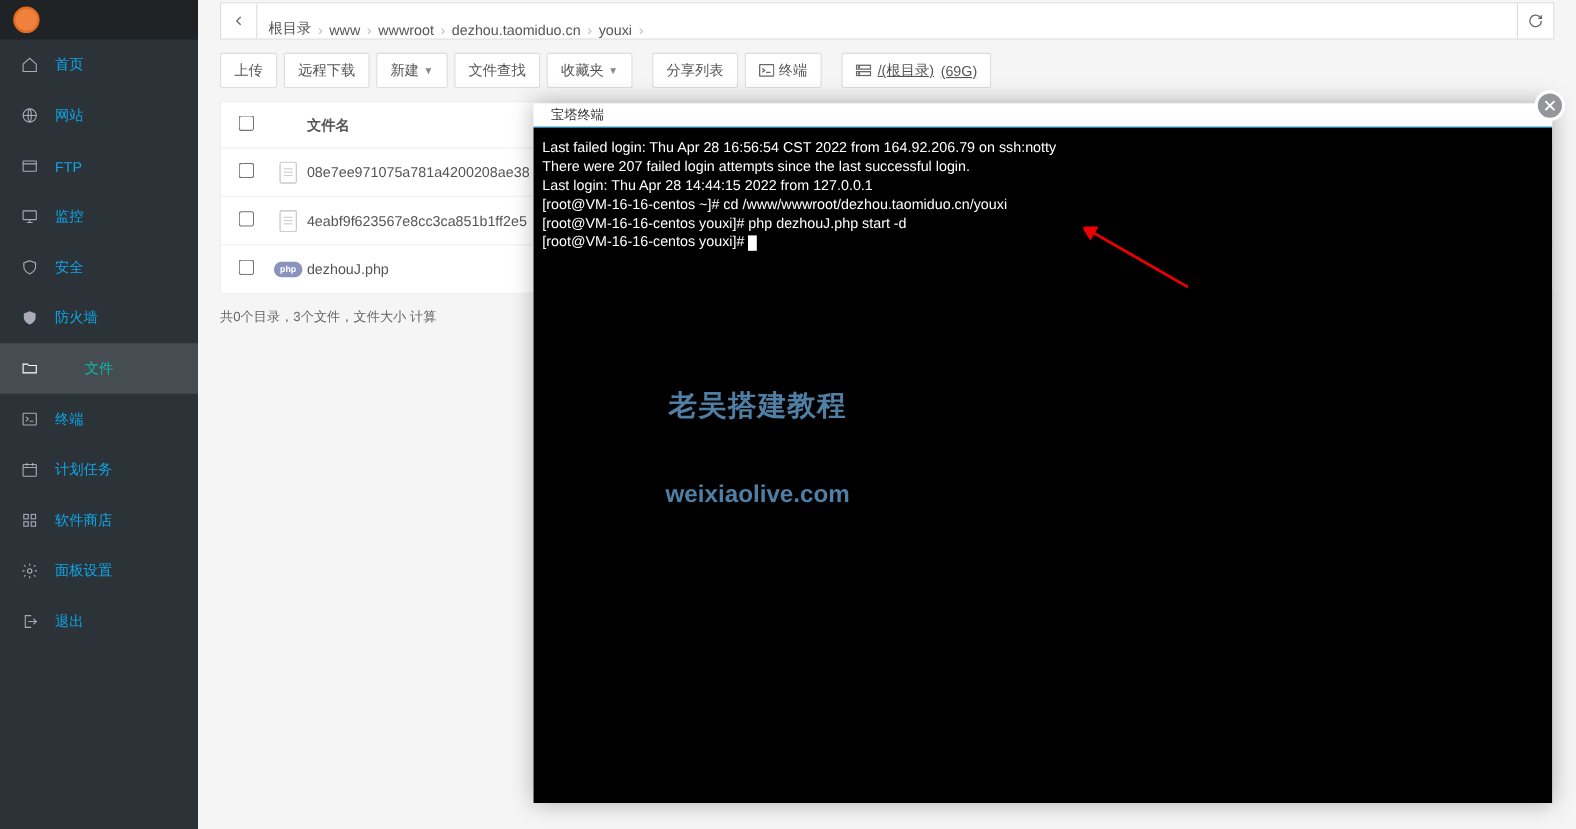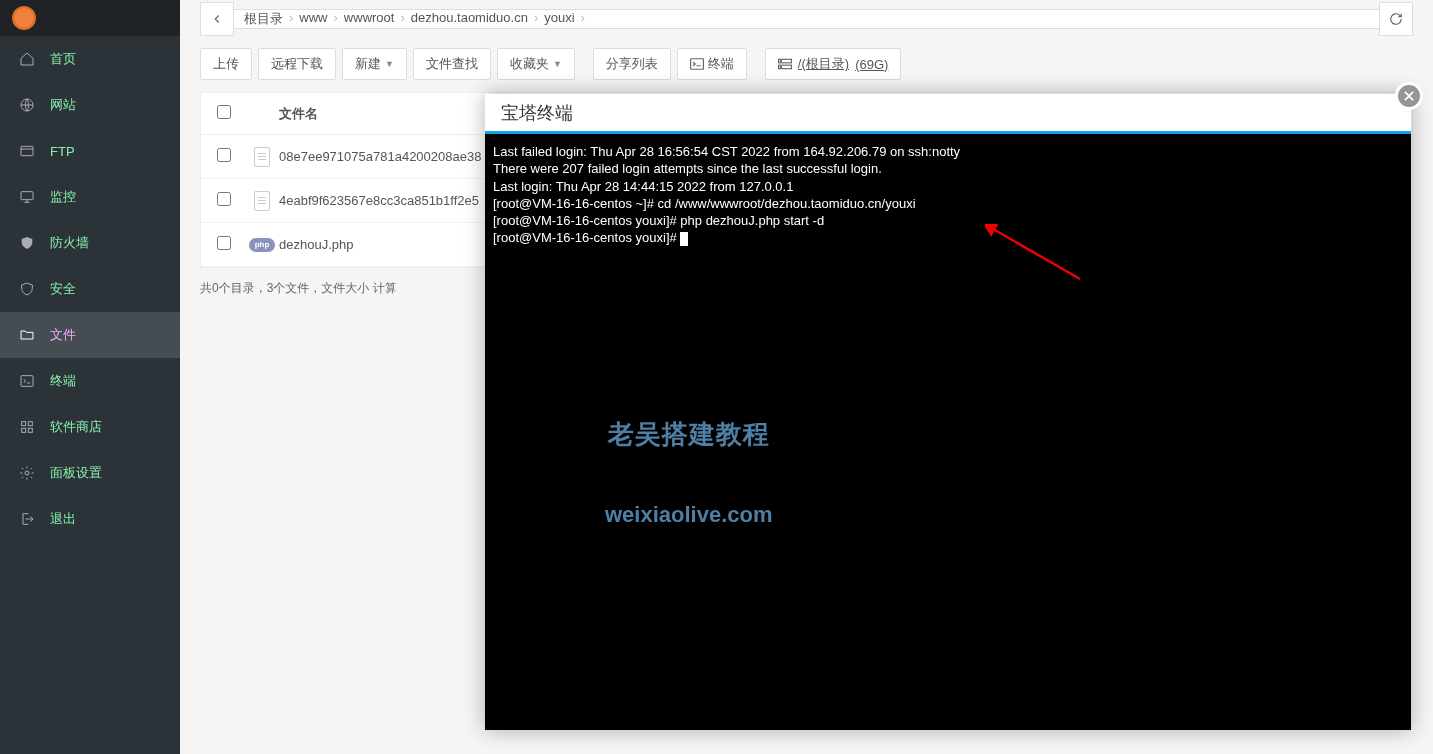--- a/index.html
+++ b/index.html
@@ -2,33 +2,33 @@
 <html><head>
 <meta charset="utf-8">
 <style>
 * { margin: 0; padding: 0; box-sizing: border-box; font-family: "Microsoft YaHei", Arial, sans-serif; font-size: 13px; }
 body { background: #f5f5f5; overflow: hidden; }
 
 
 .sidebar { position: fixed; left: 0; top: 0; width: 180px; height: 100vh; background: #2c3338; color: #ccc; }
 .sidebar-server { display: flex; align-items: center; padding: 6px 12px; background: #1f2326; color: #fff; }
 .sidebar-server .avatar { width: 24px; height: 24px; border-radius: 50%; background: #f0813c; margin-right: 8px; border: 2px solid #e06a1e; }
-.sidebar-item { display: flex; align-items: center; padding: 14px 18px; color: #86efac; cursor: pointer; font-size: 13px; }
-.sidebar-item.active { background: #454c52; color: #f0abfc; }
+.sidebar-item { display: flex; align-items: center; padding: 14px 18px; color: #0ea5e9; cursor: pointer; font-size: 13px; }
+.sidebar-item.active { background: #454c52; color: #14b8a6; gap: 27px; }
 .sidebar-item .icon { width: 18px; height: 18px; margin-right: 14px; display: inline-flex; align-items: center; justify-content: center; }
 .sidebar-item .icon svg { width: 16px; height: 16px; stroke: #aab; fill: none; stroke-width: 1.5; }
 .sidebar-item.active .icon svg { stroke: #fff; }
 
 
 .main { margin-left: 180px; padding: 0 20px 20px; }
 
 
 .crumb-row { display: flex; align-items: center; margin-top: 2px; margin-bottom: 12px; }
 .crumb-back { width: 34px; height: 34px; border: 1px solid #ddd; background: #fff; display: flex; align-items: center; justify-content: center; margin-right: -1px; cursor: pointer; }
-.crumb-bar { flex: 1; height: 20px; border: 1px solid #ddd; background: #fff; display: flex; align-items: flex-start; padding: 0 10px; color: #555; gap: 6px; }
+.crumb-bar { flex: 1; height: 34px; border: 1px solid #ddd; background: #fff; display: flex; align-items: flex-end; padding: 0 10px; color: #555; gap: 6px; }
 .crumb-bar .seg { cursor: pointer; }
 .crumb-bar .sep { color: #bbb; }
 .crumb-refresh { width: 34px; height: 34px; border: 1px solid #ddd; background: #fff; display: flex; align-items: center; justify-content: center; margin-left: -1px; cursor: pointer; }
 
 
 .toolbar { display: flex; gap: 6px; margin-bottom: 12px; }
 .btn { height: 32px; padding: 0 12px; border: 1px solid #ddd; background: #fff; color: #555; display: inline-flex; align-items: center; gap: 4px; cursor: pointer; border-radius: 2px; }
 .btn .caret { font-size: 9px; color: #888; }
 .btn-gap { width: 6px; }
 .disk-btn { display: inline-flex; align-items: center; gap: 6px; text-decoration: underline; }
@@ -43,28 +43,28 @@
 .fl-name { flex: 1; padding-left: 4px; }
 .file-icon-doc { width: 16px; height: 20px; background: linear-gradient(#fff,#fff) padding-box, linear-gradient(#bbb,#bbb) border-box; border: 1px solid #ccc; border-radius: 2px; position: relative; }
 .file-icon-doc:before { content: ""; position: absolute; left: 3px; right: 3px; top: 5px; height: 1px; background: #ccc; box-shadow: 0 3px 0 #ccc, 0 6px 0 #ccc; }
 .php-icon { width: 34px; height: 14px; background: #8993be; color: #fff; border-radius: 7px; font-size: 8px; font-weight: bold; display: flex; align-items: center; justify-content: center; }
 
 .footer-stat { margin-top: 12px; color: #666; font-size: 12px; }
 
 
 .modal-overlay { position: fixed; left: 0; top: 0; right: 0; bottom: 0; pointer-events: none; }
 .modal { position: absolute; top: 94px; left: 485px; width: 926px; height: 636px; background: #fff; box-shadow: 0 0 20px rgba(0,0,0,0.3); display: flex; flex-direction: column; pointer-events: auto; }
-.modal-title { height: 40px; display: flex; align-items: center; padding: 0 16px; color: #333; font-size: 18px; border-bottom: 3px solid #0ea5e9; }
+.modal-title { height: 22px; display: flex; align-items: center; padding: 0 16px; color: #333; font-size: 12px; border-bottom: 1px solid #0ea5e9; }
 .modal-close { position: absolute; top: -12px; right: -12px; width: 28px; height: 28px; border-radius: 50%; background: #949699; color: #fff; display: flex; align-items: center; justify-content: center; font-size: 16px; cursor: pointer; border: 3px solid #fff; }
 .terminal { flex: 1; background: #000; color: #fff; font-family: "Courier New", monospace; font-size: 13px; padding: 10px 8px; white-space: pre; overflow: hidden; line-height: 1.25; position: relative; }
 .cursor-block { display: inline-block; width: 8px; height: 14px; background: #fff; vertical-align: text-bottom; }
 
 
 .watermark { position: absolute; left: 120px; top: 190px; color: #4f7fa4; font-weight: bold; text-align: center; line-height: 1.6; }
-.watermark .l1 { font-size: 26px; letter-spacing: 1px; margin-top: 48px; }
+.watermark .l1 { font-size: 26px; letter-spacing: 1px; }
 .watermark .l2 { font-size: 22px; }
 
 
 .red-arrow { position: absolute; top: 90px; left: 500px; width: 100px; height: 60px; pointer-events: none; }
 </style>
 </head>
 <body>
 
 <div class="sidebar">
   <div class="sidebar-server">
@@ -102,49 +102,58 @@
           <svg viewBox="0 0 24 24">
             <rect x="3" y="4" width="18" height="12" rx="1"></rect>
             <path d="M8 20h8M12 16v4"></path>
           </svg>
         </span>
         <span>监控</span>
       </div>
       <div class="sidebar-item">
         <span class="icon">
           <svg viewBox="0 0 24 24">
+            <path d="M12 3l8 3v5c0 5-3.5 8-8 10-4.5-2-8-5-8-10V6z"></path>
+          </svg>
+        </span>
+        <span>安全</span>
+      </div>
+      <div class="sidebar-item">
+        <span class="icon">
+          <svg viewBox="0 0 24 24">
             <path d="M12 3l8 3v5c0 5-3.5 8-8 10-4.5-2-8-5-8-10V6z" fill="#aab" stroke="none"></path>
           </svg>
         </span>
         <span>防火墙</span>
-      </div>
-      <div class="sidebar-item">
-        <span class="icon">
-          <svg viewBox="0 0 24 24">
-            <path d="M12 3l8 3v5c0 5-3.5 8-8 10-4.5-2-8-5-8-10V6z"></path>
-          </svg>
-        </span>
-        <span>安全</span>
       </div>
       <div class="sidebar-item active">
         <span class="icon">
           <svg viewBox="0 0 24 24">
             <path d="M3 6h6l2 2h10v10H3z"></path>
           </svg>
         </span>
         <span>文件</span>
       </div>
       <div class="sidebar-item">
         <span class="icon">
           <svg viewBox="0 0 24 24">
             <rect x="3" y="4" width="18" height="16" rx="1"></rect>
             <path d="M7 9l3 3-3 3M12 15h5"></path>
           </svg>
         </span>
         <span>终端</span>
+      </div>
+      <div class="sidebar-item">
+        <span class="icon">
+          <svg viewBox="0 0 24 24">
+            <rect x="3" y="5" width="18" height="16" rx="1"></rect>
+            <path d="M3 9h18M8 3v4M16 3v4"></path>
+          </svg>
+        </span>
+        <span>计划任务</span>
       </div>
       <div class="sidebar-item">
         <span class="icon">
           <svg viewBox="0 0 24 24">
             <rect x="4" y="4" width="6" height="6"></rect>
             <rect x="14" y="4" width="6" height="6"></rect>
             <rect x="4" y="14" width="6" height="6"></rect>
             <rect x="14" y="14" width="6" height="6"></rect>
           </svg>
         </span>

